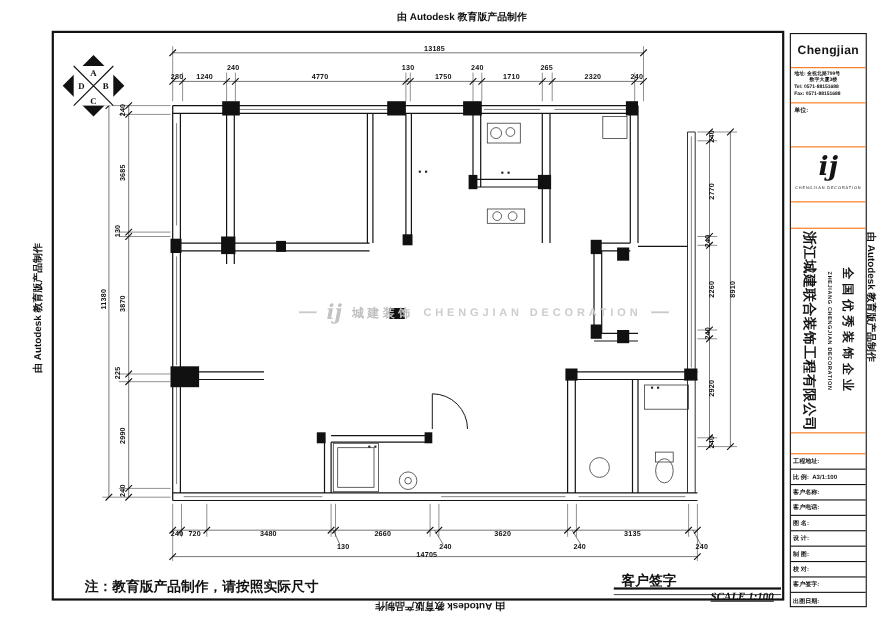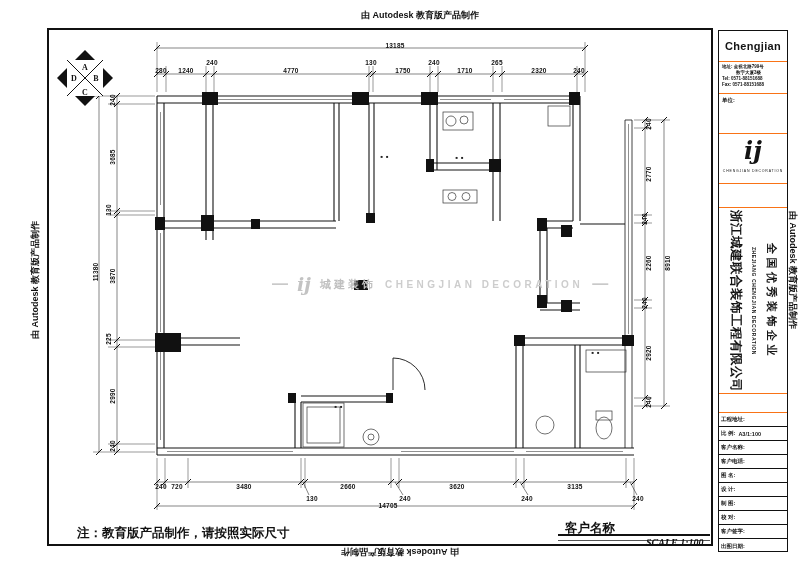--- a/index.html
+++ b/index.html
@@ -24,21 +24,21 @@
   .wm-dash{color:#c9c9c9;font-weight:bold;}
   .wm-logo{font-family:"DejaVu Serif","Liberation Serif",serif;font-style:italic;font-weight:bold;
     font-size:19px;color:#c3c3c3;}
   .wm-cn{font-size:11px;font-weight:bold;color:#c0c0c0;letter-spacing:3px;}
   .wm-en{font-size:10px;color:#cdcdcd;letter-spacing:3.5px;font-weight:bold;}
   .note{position:absolute;left:77px;top:525px;font-size:12.5px;font-weight:bold;color:#111;}
   .dwg-title{position:absolute;left:565px;top:520px;font-size:12.5px;font-weight:bold;color:#111;}
   .dwg-underline{position:absolute;left:558px;top:534px;width:152px;height:4px;
     border-top:2px solid #111;border-bottom:1px solid #555;}
   .dwg-scale{position:absolute;left:646px;top:537px;font-size:10px;font-weight:bold;font-style:italic;
-    font-family:"Liberation Serif","DejaVu Serif",serif;color:#111;}
+    font-family:"Liberation Serif","DejaVu Serif",serif;color:#111;text-decoration:underline;}
   
   .panel{position:absolute;left:718px;top:30px;width:70px;height:522px;border:1.5px solid #111;
     box-sizing:border-box;background:#fff;}
   .cell{box-sizing:border-box;border-bottom:1px solid #f97316;overflow:hidden;position:relative;}
   .c-brand{height:31px;display:flex;align-items:center;justify-content:center;
     font-size:11px;font-weight:800;letter-spacing:0.3px;}
   .c-addr{height:32px;font-size:4.5px;font-weight:bold;line-height:6px;padding:2px 2px 0 3px;}
   .c-addr .ind{padding-left:14px;}
   .c-unit{height:40px;font-size:5.5px;font-weight:bold;padding:3px 0 0 3px;}
   .c-logo{height:50px;text-align:center;}
@@ -233,21 +233,21 @@
 
   <div class="watermark">
     <span class="wm-dash">—</span>
     <span class="wm-logo">ij</span>
     <span class="wm-cn">城建装饰</span>
     <span class="wm-en">CHENGJIAN DECORATION</span>
     <span class="wm-dash">—</span>
   </div>
 
   <div class="note">注：教育版产品制作，请按照实际尺寸</div>
-  <div class="dwg-title">客户名称</div>
+  <div class="dwg-title">客户签字</div>
   <div class="dwg-underline"></div>
   <div class="dwg-scale">SCALE 1:100</div>
 
   <div class="panel">
     <div class="cell c-brand">Chengjian</div>
     <div class="cell c-addr">
       <div>地址: 金祝北路799号</div>
       <div class="ind">数字大厦3楼</div>
       <div>Tel: 0571-88151688</div>
       <div>Fax: 0571-88151688</div>

